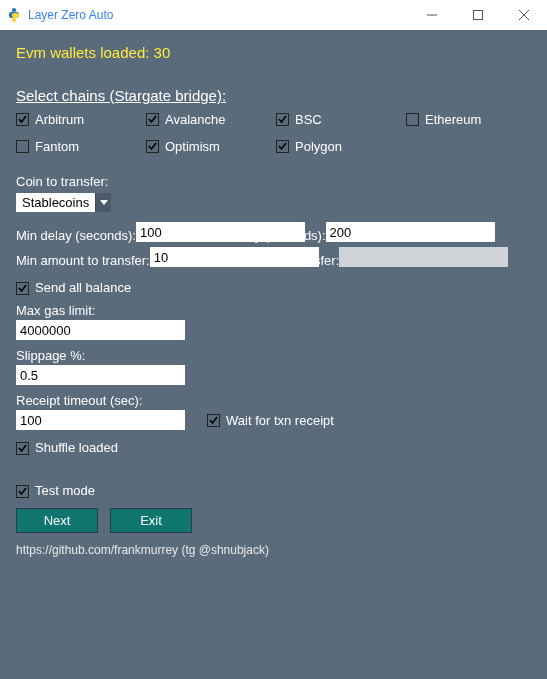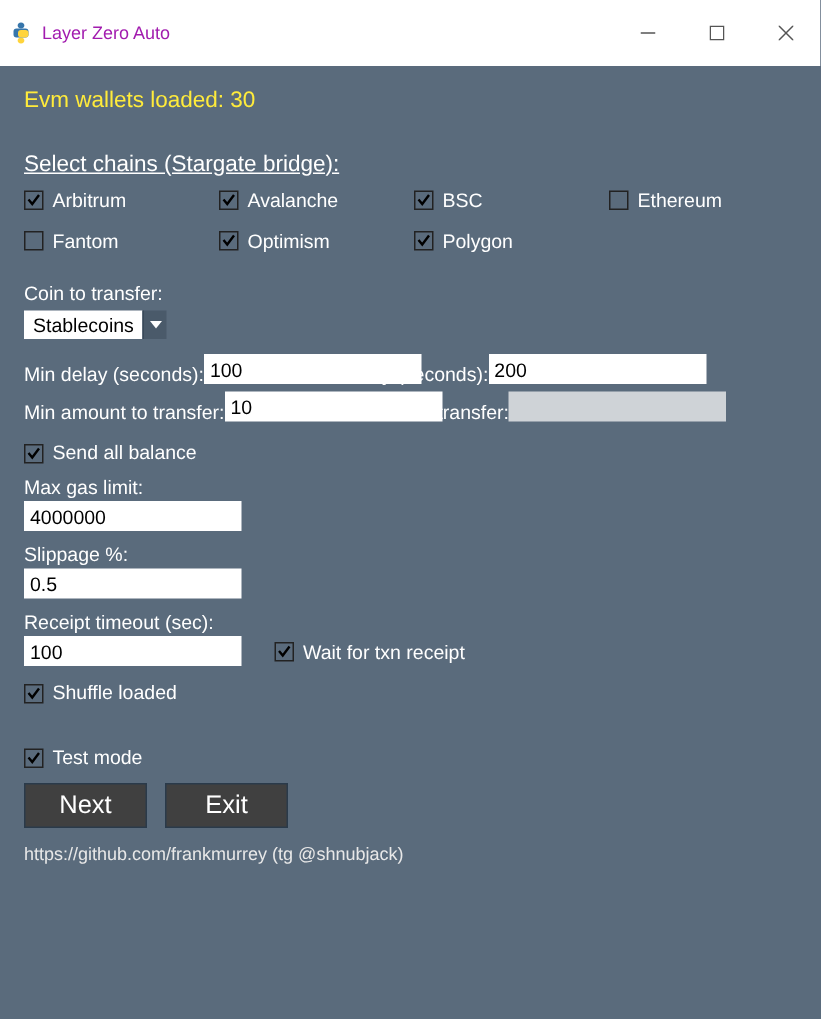--- a/index.html
+++ b/index.html
@@ -5,26 +5,26 @@
 * { box-sizing: border-box; margin: 0; padding: 0; }
 body {
   font-family: "Segoe UI", Tahoma, sans-serif;
   font-size: 13px;
   background: #5a6b7c;
   width: 547px;
   height: 679px;
   overflow: hidden;
 }
 .titlebar {
-  height: 44px;
+  height: 30px;
   background: #fff;
   display: flex;
   align-items: center;
   padding-left: 6px;
-  color: #a21caf;
+  color: #3b82f6;
   font-size: 12px;
 }
 .titlebar .tb-icon { width: 16px; height: 16px; margin-right: 6px; }
 .titlebar .spacer { flex: 1; }
 .titlebar .win-btn {
   width: 46px; height: 30px;
   display: flex; align-items: center; justify-content: center;
   color: #555;
 }
 .content { padding: 12px 16px 8px 16px; color: #fff; }
@@ -74,35 +74,35 @@
 .select-btn svg { display: block; }
 .row2 {
   display: grid;
   grid-template-columns: 170px 170px;
   column-gap: 16px;
 }
 .text-in {
   background: #fff; color: #000;
   border: none; padding: 2px 4px;
   font-size: 13px; height: 20px;
-  width: 145px;
+  width: 169px;
   font-family: inherit;
 }
 .text-in.disabled { background: #cfd3d7; }
 .row2 .col { display: flex; }
 .row2 .field-label { white-space: nowrap; }
 .single { margin-bottom: 2px; }
 .btn-row { display: flex; gap: 12px; margin-top: 10px; }
 .btn {
-  background: #404040; color: #fff;
+  background: #0f766e; color: #fff;
   border: 1px solid #2a3a4a;
   padding: 4px 0;
   width: 82px;
   text-align: center;
-  font-size: 17px;
+  font-size: 13px;
 }
 .footer {
   font-size: 12px; color: #e8e8e8;
   margin-top: 10px;
 }
 .inline-check { display: flex; align-items: flex-end; gap: 6px; margin: 8px 0; }
 .timeout-row { display: flex; align-items: center; gap: 22px; }
 </style>
 </head>
 <body>

